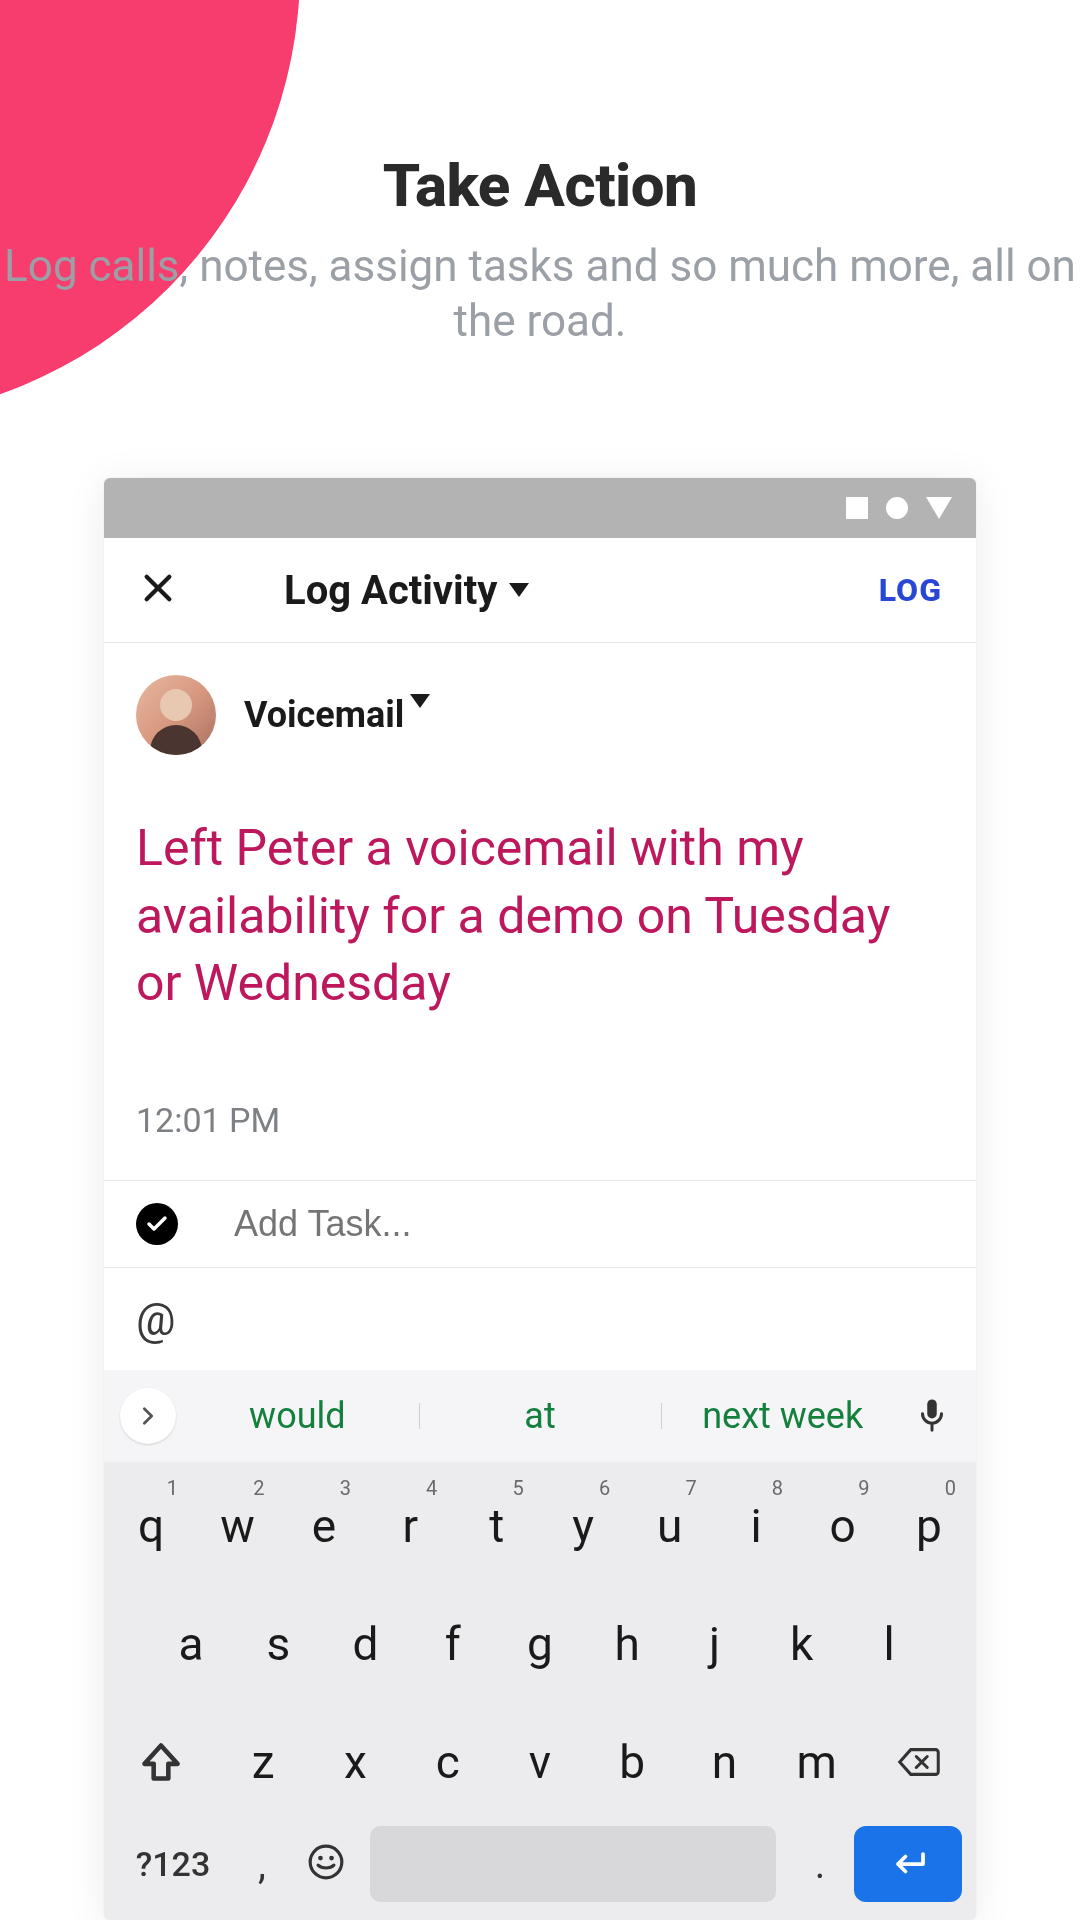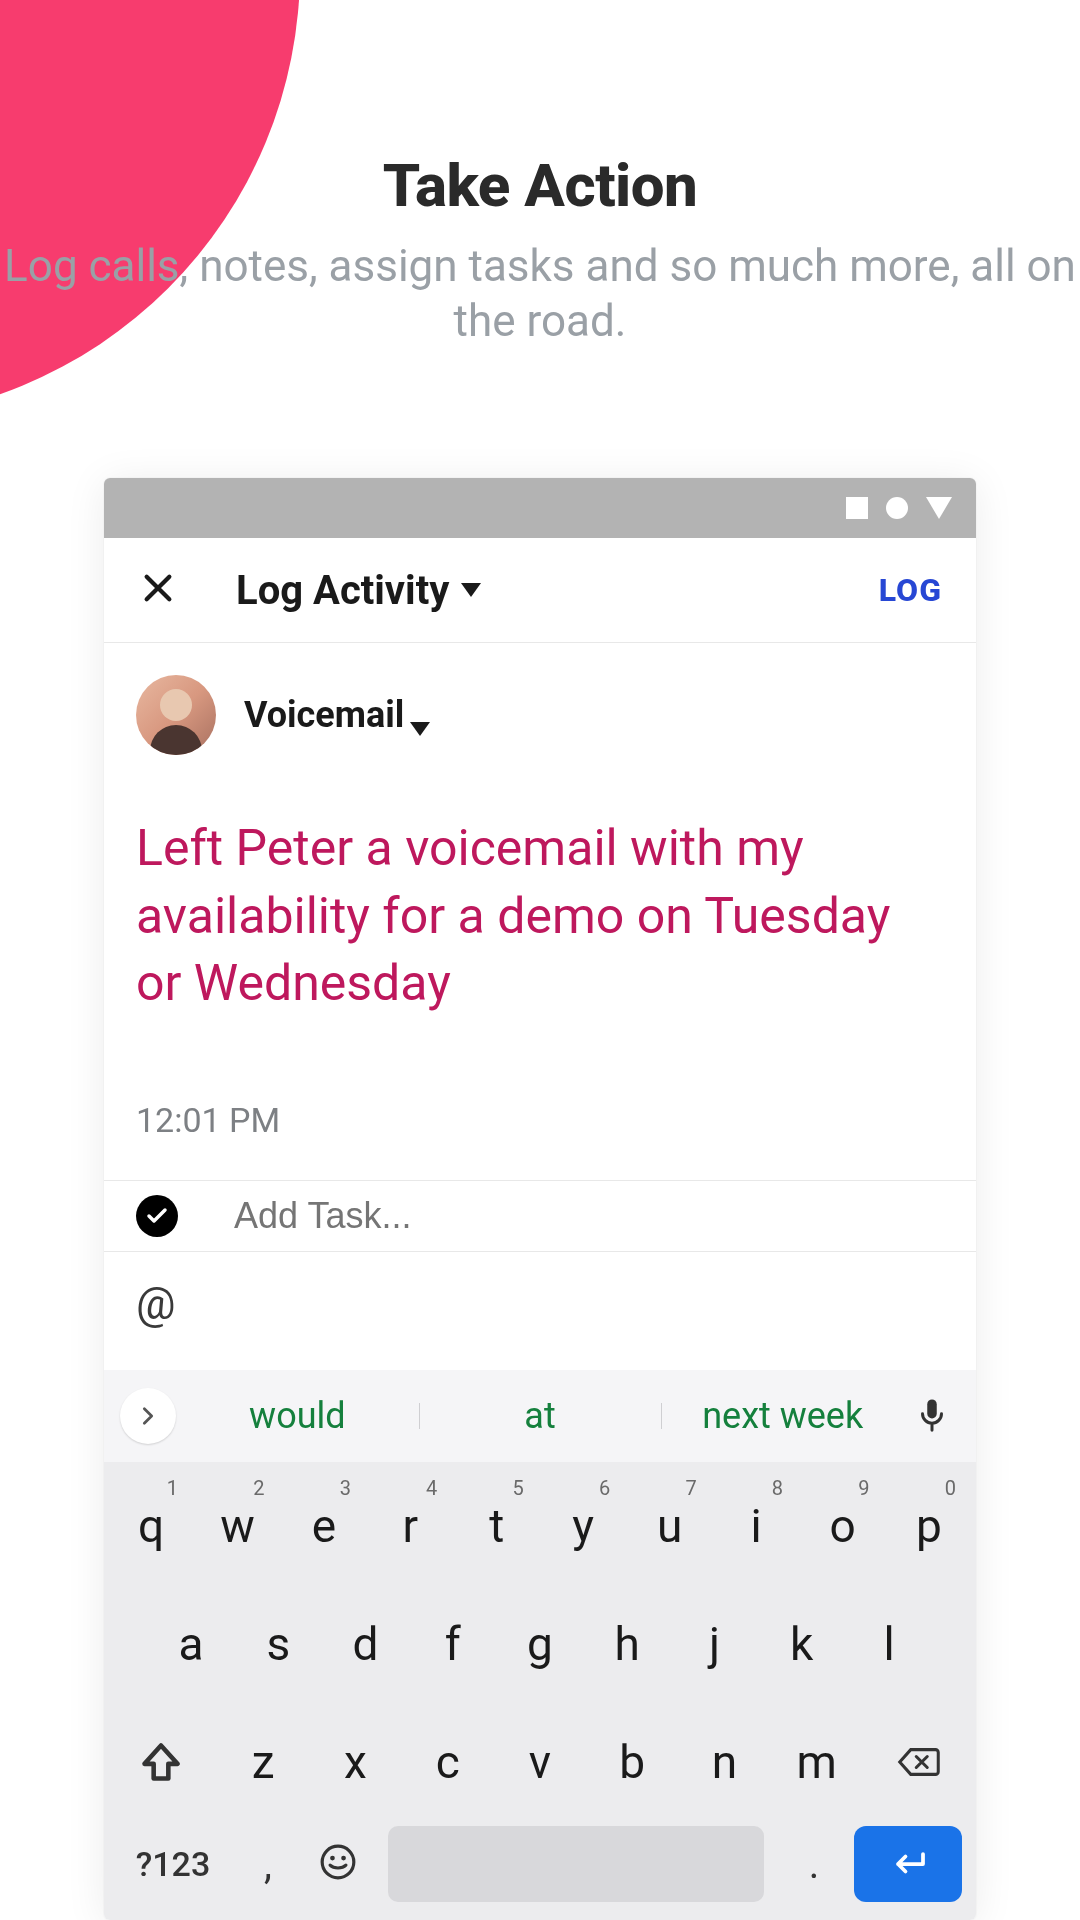--- a/index.html
+++ b/index.html
@@ -34,40 +34,40 @@
   }
 
   
   .statusbar { height: 60px; background: #b3b3b3; position: relative; }
   .status-icons { position: absolute; right: 24px; top: 50%; transform: translateY(-50%); display: flex; align-items: center; gap: 18px; }
   .status-square { width: 22px; height: 22px; background: #fff; }
   .status-circle { width: 22px; height: 22px; background: #fff; border-radius: 50%; }
   .status-tri { width: 0; height: 0; border-left: 13px solid transparent; border-right: 13px solid transparent; border-top: 22px solid #fff; }
 
   
-  .app-header { height: 105px; display: flex; align-items: center; padding: 0 24px; border-bottom: 1px solid #e8e8e8; }
+  .app-header { height: 105px; display: flex; align-items: center; padding: 0 24px; border-bottom: 1px solid #e8e8e8; gap: 48px; }
   .close-btn { width: 60px; height: 60px; display: flex; align-items: center; justify-content: center; font-size: 42px; color: #1a1a1a; cursor: pointer; }
   .header-title-wrap { display: flex; align-items: center; gap: 12px; margin-left: 48px; cursor: pointer; }
   .header-title { font-size: 40px; font-weight: 700; color: #1a1a1a; }
   .caret-down { width: 0; height: 0; border-left: 10px solid transparent; border-right: 10px solid transparent; border-top: 14px solid #1a1a1a; display: inline-block; }
   .log-btn { margin-left: auto; font-size: 32px; font-weight: 800; color: #2747d4; letter-spacing: 1px; cursor: pointer; padding-right: 10px; }
 
   
   .body-area { padding: 32px; }
   .type-row { display: flex; align-items: center; gap: 28px; margin-bottom: 60px; }
   .avatar { width: 80px; height: 80px; border-radius: 50%; background: linear-gradient(135deg, #e8b8a0 0%, #d89880 50%, #a87060 100%); position: relative; overflow: hidden; }
   .avatar::after { content: ""; position: absolute; top: 14px; left: 24px; width: 32px; height: 32px; background: #e8c8b0; border-radius: 50%; }
   .avatar::before { content: ""; position: absolute; bottom: -8px; left: 14px; width: 52px; height: 38px; background: #4a3530; border-radius: 26px 26px 0 0; }
-  .type-select { display: flex; align-items: flex-end; gap: 6px; cursor: pointer; }
+  .type-select { display: flex; align-items: flex-start; gap: 6px; cursor: pointer; }
   .type-label { font-size: 36px; font-weight: 700; color: #1a1a1a; }
 
   .note-text { font-size: 50px; line-height: 1.35; color: #be185d; margin-bottom: 82px; }
   .timestamp { font-size: 34px; color: #7d8084; margin-bottom: 40px; }
 
-  .task-row { display: flex; align-items: center; gap: 56px; border-top: 1px solid #e8e8e8; padding: 14px 0; margin: 0 -32px; padding-left: 32px; padding-right: 32px; }
+  .task-row { display: flex; align-items: center; gap: 56px; border-top: 1px solid #e8e8e8; padding: 22px 0; margin: 0 -32px; padding-left: 32px; padding-right: 32px; }
   .check-icon { width: 42px; height: 42px; border-radius: 50%; background: #000; display: flex; align-items: center; justify-content: center; }
   .check-icon svg { width: 24px; height: 24px; }
   .task-input { font-size: 36px; color: #9aa0a6; border: none; outline: none; flex: 1; }
 
   .mention-row { border-top: 1px solid #e8e8e8; margin: 0 -32px; padding: 26px 32px 40px 32px; }
   .at-icon { font-size: 44px; color: #3a3a3a; font-weight: 400; }
 
   
   .keyboard { position: absolute; left: 0; right: 0; bottom: 0; background: #ececee; }
   .suggest-row { display: flex; align-items: center; height: 92px; background: #f5f5f7; padding: 0 16px; }
@@ -79,21 +79,21 @@
   .mic-btn svg { width: 30px; height: 38px; }
 
   .krow { display: flex; justify-content: space-between; padding: 10px 10px 0 10px; }
   .key { width: 74px; height: 108px; display: flex; align-items: center; justify-content: center; font-size: 46px; color: #1a1a1a; position: relative; cursor: pointer; }
   .key .hint { position: absolute; top: 4px; right: 10px; font-size: 20px; color: #6a6a6a; }
   .krow.r2 { padding-left: 50px; padding-right: 50px; }
   .krow.r3 { padding-left: 10px; padding-right: 10px; align-items: center; }
   .shift-key, .back-key { width: 94px; height: 90px; display: flex; align-items: center; justify-content: center; cursor: pointer; }
   .shift-key svg, .back-key svg { width: 44px; height: 44px; }
 
-  .krow.bottom { padding: 10px 14px 18px 14px; align-items: center; gap: 10px; }
+  .krow.bottom { padding: 10px 14px 18px 14px; align-items: center; gap: 4px; }
   .sym-key { font-size: 34px; font-weight: 500; color: #333; width: 110px; text-align: center; cursor: pointer; }
   .punct-key { width: 60px; text-align: center; font-size: 40px; color: #333; cursor: pointer; }
   .emoji-key { width: 60px; text-align: center; cursor: pointer; }
   .emoji-key svg { width: 38px; height: 38px; }
   .space-key { flex: 1; height: 76px; background: #d8d8db; border-radius: 10px; margin: 0 10px; cursor: pointer; }
   .enter-key { width: 108px; height: 76px; background: #1a73e8; border-radius: 12px; display: flex; align-items: center; justify-content: center; cursor: pointer; }
   .enter-key svg { width: 40px; height: 30px; }
 </style>
 </head>
 <body>

